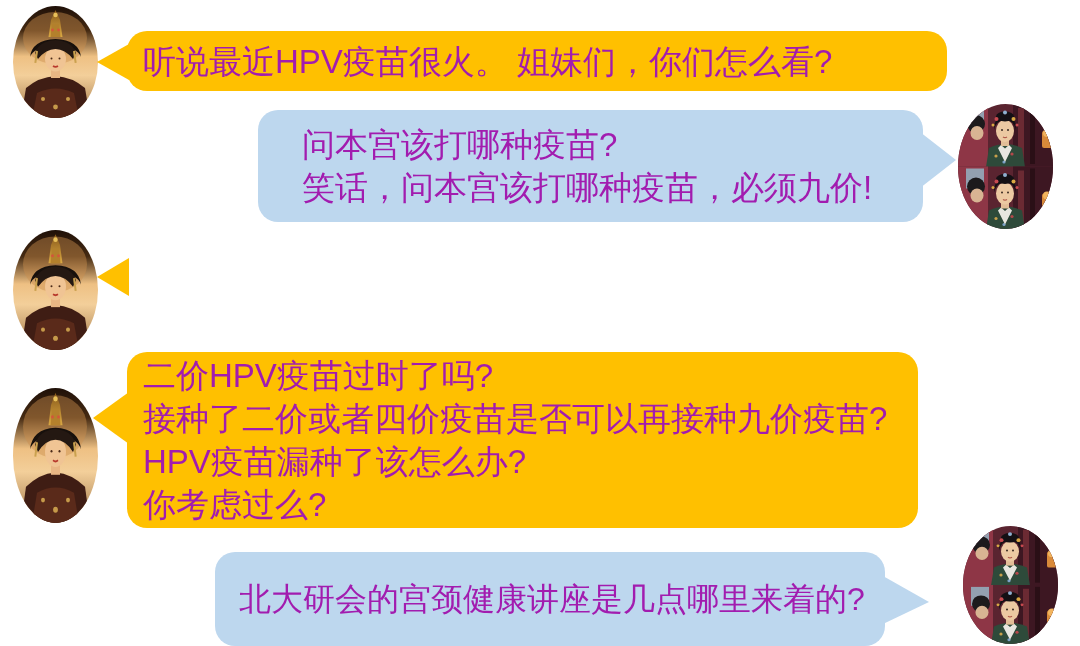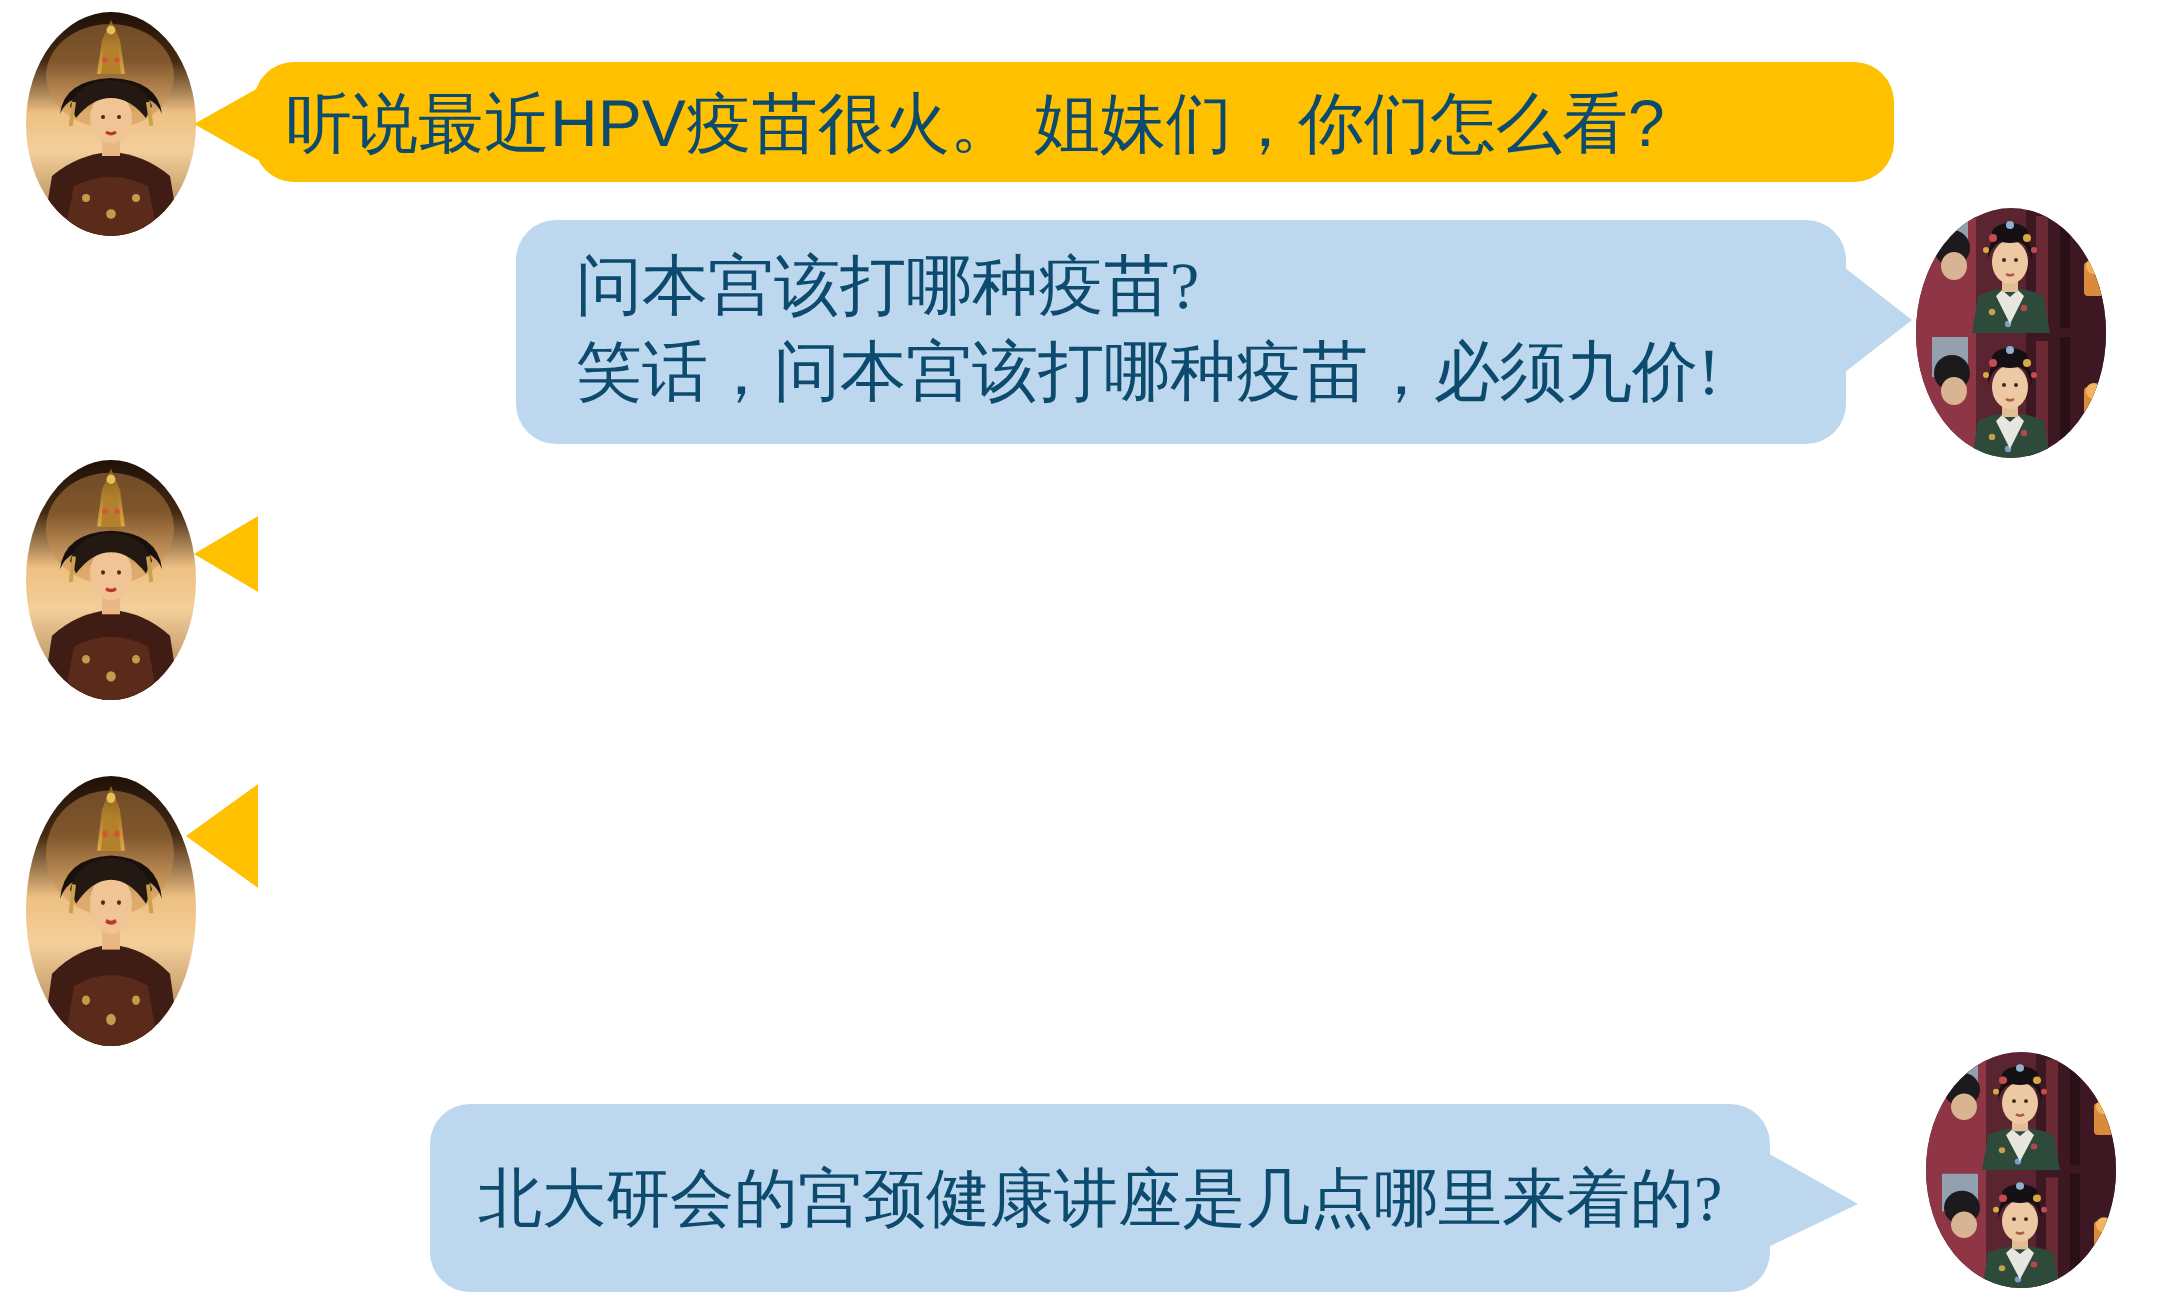--- a/index.html
+++ b/index.html
@@ -11,26 +11,26 @@
     font-family:"Liberation Sans","DejaVu Sans",sans-serif;
   }
   .avatar{position:absolute;}
   .avatar svg{display:block;width:100%;height:100%;}
   .bubble{
     position:absolute;
     border-radius:20px;
     display:flex;
     flex-direction:column;
     justify-content:center;
-    color:#0c4a6e;
+    color:#a21caf;
     font-size:33px;
     box-sizing:border-box;
   }
   .bubble.yellow{background:#FFC000;padding:4px 16px;}
-  .bubble.blue{background:#BDD7EE;padding:4px 30px;font-family:Liberation Serif, serif;}
+  .bubble.blue{background:#BDD7EE;padding:4px 44px;}
   .msg-line{white-space:nowrap;line-height:43px;}
   .tail{position:absolute;}
   .tail polygon.yellow{fill:#FFC000;}
   .tail polygon.blue{fill:#BDD7EE;}
 </style>
 </head>
 <body>
 
 <svg width="0" height="0" style="position:absolute" aria-hidden="true">
   <defs>
@@ -158,20 +158,26 @@
   <div class="avatar" style="left:13px;top:388px;width:85px;height:135px">
     <svg viewBox="0 0 85 112" preserveAspectRatio="none">
       <g clip-path="url(#clipEmpress)">
           <use href="#empressArt"></use>
         </g>
     </svg>
   </div>
   <svg class="tail" style="left:93px;top:392px" width="36" height="52">
     <polygon class="yellow" points="36,0 0,26 36,52"></polygon>
   </svg>
+  <div class="bubble yellow" style="left:127px;top:352px;width:791px;height:176px">
+    <div class="msg-line">二价HPV疫苗过时了吗?</div>
+    <div class="msg-line">接种了二价或者四价疫苗是否可以再接种九价疫苗?</div>
+    <div class="msg-line">HPV疫苗漏种了该怎么办?</div>
+    <div class="msg-line">你考虑过么?</div>
+  </div>
 
   <div class="bubble blue" style="left:215px;top:552px;width:670px;height:94px;padding-left:24px;padding-right:8px">
     <div class="msg-line" style="font-size:32px">北大研会的宫颈健康讲座是几点哪里来着的?</div>
   </div>
   <svg class="tail" style="left:883px;top:574px" width="46" height="52">
     <polygon class="blue" points="0,2 46,28 0,50"></polygon>
   </svg>
   <div class="avatar" style="left:963px;top:526px;width:95px;height:118px">
     <svg viewBox="0 0 95 125" preserveAspectRatio="none">
       <g clip-path="url(#clipConsort)">

